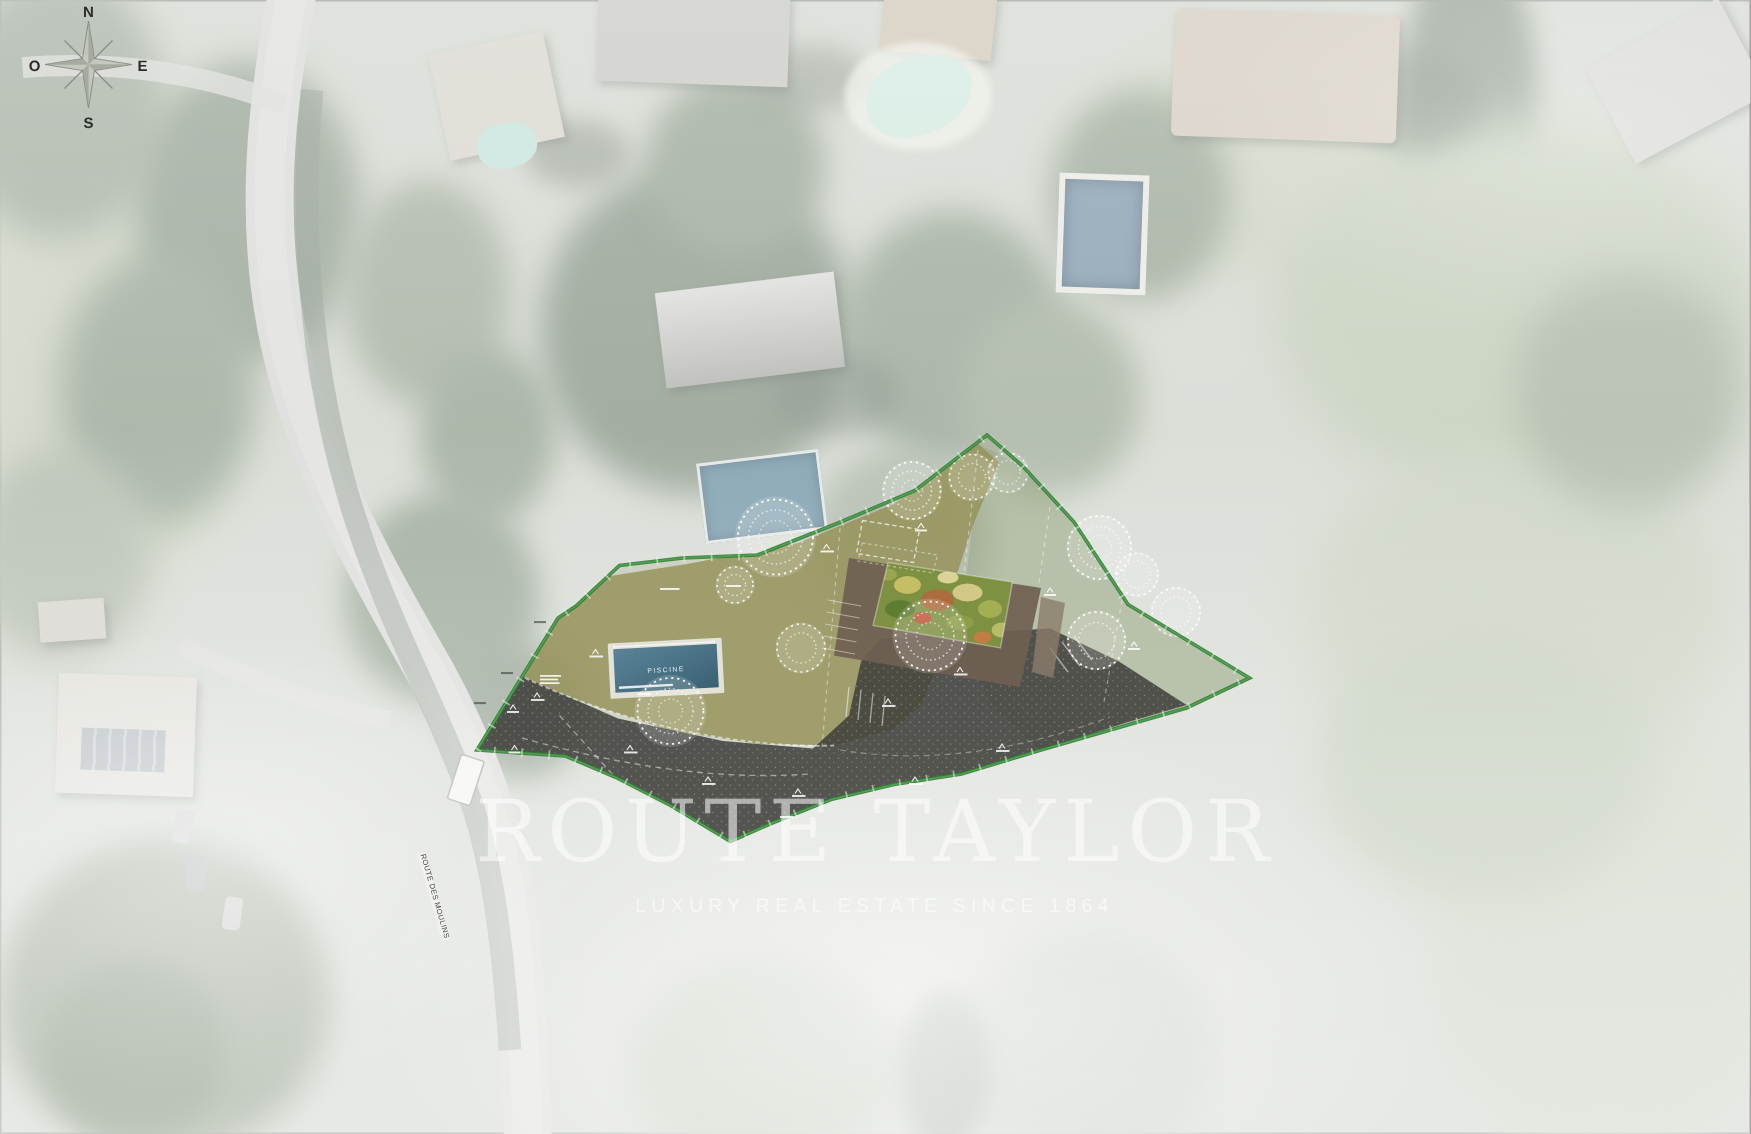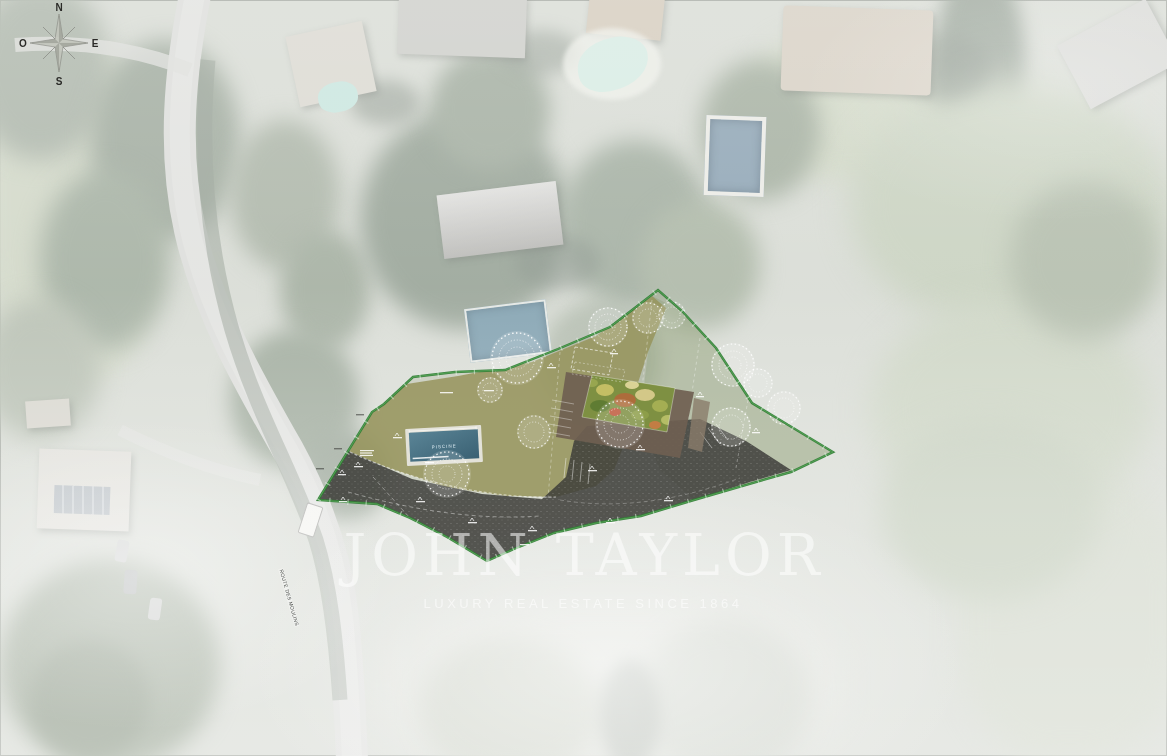--- a/index.html
+++ b/index.html
@@ -381,17 +381,17 @@
     <path d="M49,12 L53,37 L49,41 Z M78,41 L53,45 L49,41 Z M49,70 L45,45 L49,41 Z M20,41 L45,37 L49,41 Z" fill="#9a9d94" opacity=".7"></path>
     <text x="49" y="9" text-anchor="middle" font-size="10" font-weight="bold" fill="#2b2b28">N</text>
     <text x="85" y="45" text-anchor="middle" font-size="10" font-weight="bold" fill="#2b2b28">E</text>
     <text x="49" y="83" text-anchor="middle" font-size="10" font-weight="bold" fill="#2b2b28">S</text>
     <text x="13" y="45" text-anchor="middle" font-size="10" font-weight="bold" fill="#2b2b28">O</text>
   </svg>
 
   <div id="road-label">ROUTE DES MOULINS</div>
 
   <div class="abs" id="watermark">
-    <div id="wm-brand">JOHN TAYLOR</div>
+    <div id="wm-brand">ROUTE TAYLOR</div>
     <div id="wm-tagline">LUXURY REAL ESTATE SINCE 1864</div>
   </div>
 
 </div>
 
 </body></html>

